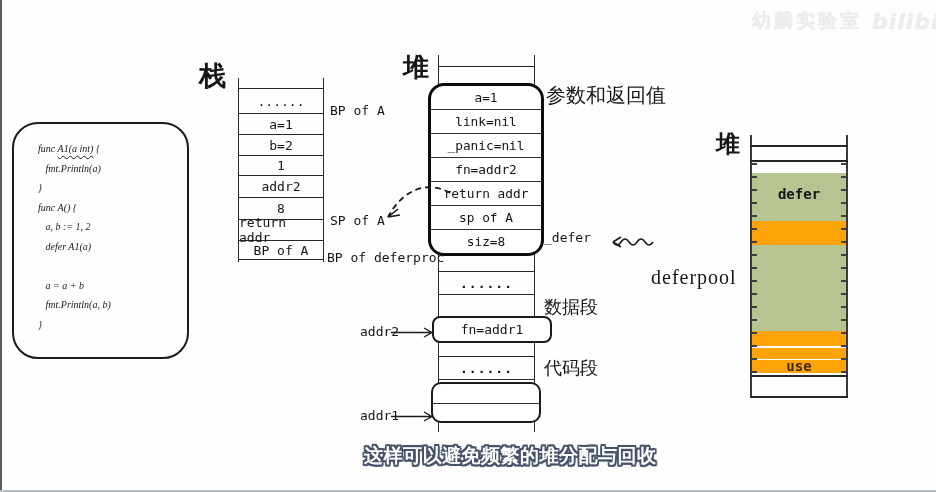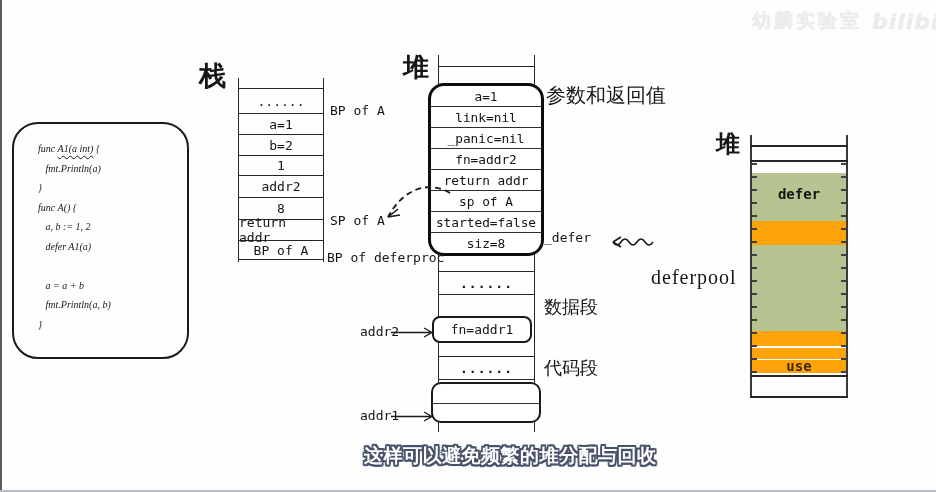--- a/index.html
+++ b/index.html
@@ -106,29 +106,28 @@
   <div class="abs heap-col col"></div>
   <div class="abs hline" style="left:438px;top:66px;width:97px"></div>
 
   <div class="abs defer-box">
     <div class="defer-cell hand">a=1</div>
     <div class="defer-cell hand">link=nil</div>
     <div class="defer-cell hand">_panic=nil</div>
     <div class="defer-cell hand">fn=addr2</div>
     <div class="defer-cell hand">return addr</div>
     <div class="defer-cell hand">sp of A</div>
-    <div class="defer-cell hand">started=false</div>
     <div class="defer-cell hand">siz=8</div>
   </div>
 
   <div class="abs hline" style="left:438px;top:271px;width:97px"></div>
   <div class="abs dots-cell hand" style="left:438px;top:276px">......</div>
   <div class="abs hline" style="left:438px;top:294px;width:97px"></div>
 
-  <div class="abs mini-box hand" style="left:432px;top:316px;width:100px;height:27px">fn=addr1</div>
+  <div class="abs mini-box hand" style="left:432px;top:316px;width:120px;height:27px">fn=addr1</div>
 
   <div class="abs hline" style="left:438px;top:356px;width:97px"></div>
   <div class="abs dots-cell hand" style="left:438px;top:361px">......</div>
   <div class="abs hline" style="left:438px;top:379px;width:97px"></div>
 
   <div class="abs mini-box" style="left:431px;top:382px;width:110px;height:41px;border-radius:10px;flex-direction:column;padding:0">
     <div style="width:100%;height:19px;border-bottom:1.3px solid #2e2e2e"></div>
     <div style="width:100%;flex:1"></div>
   </div>
 

